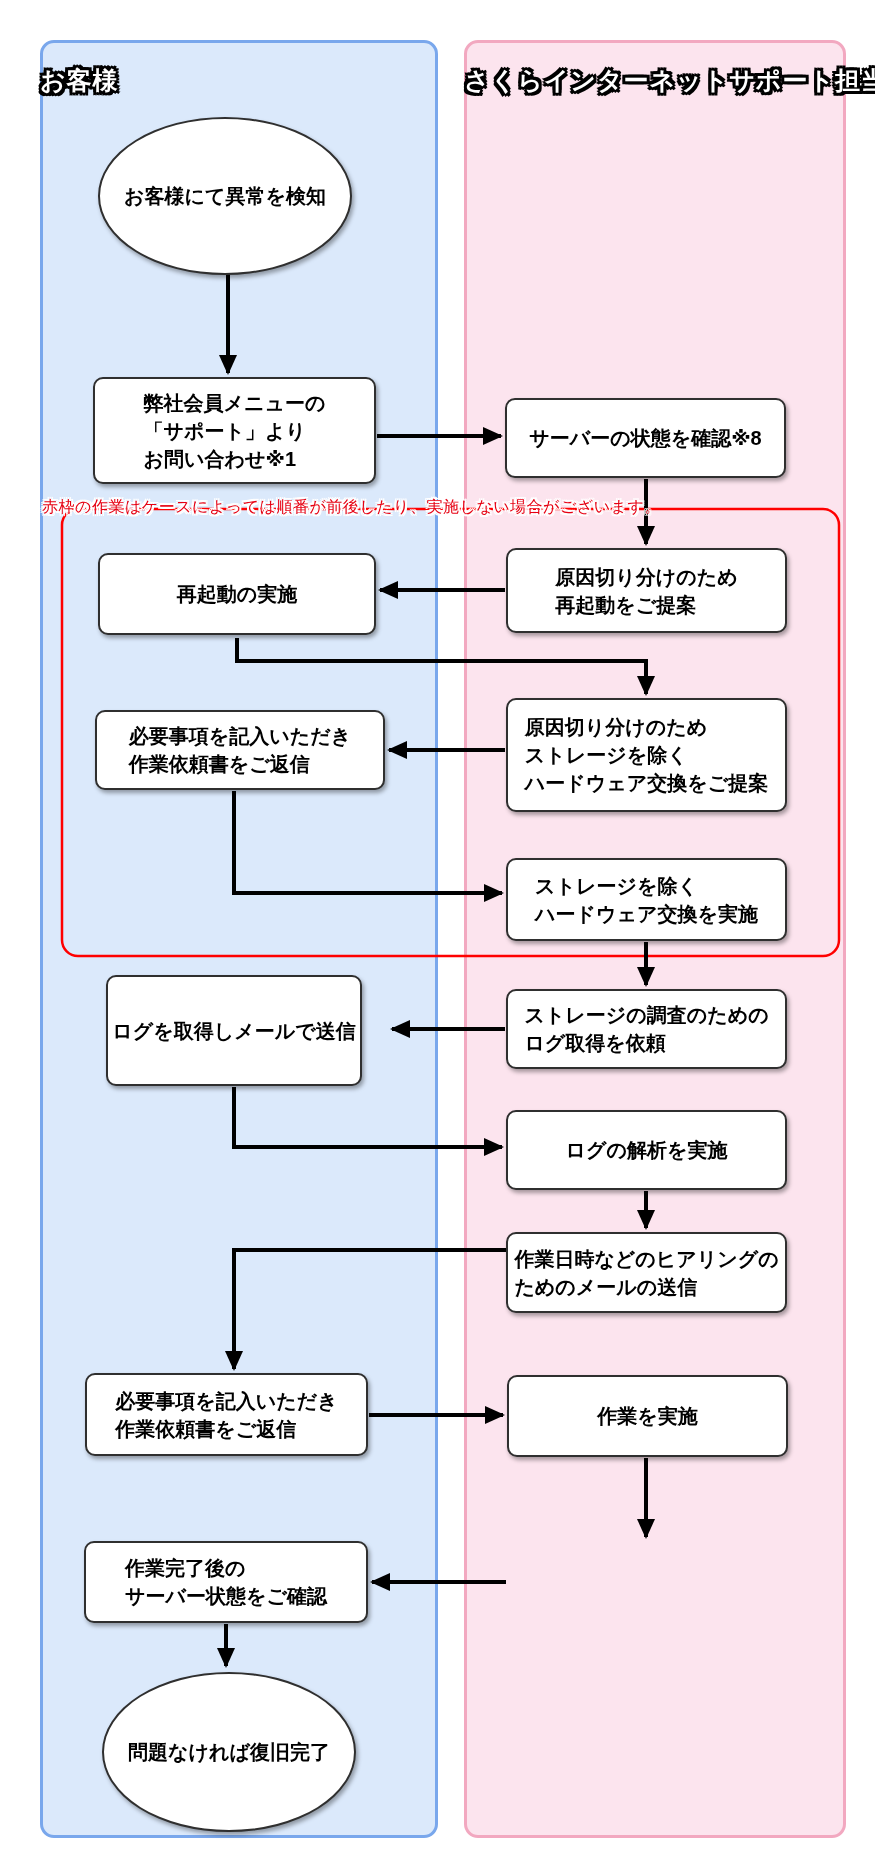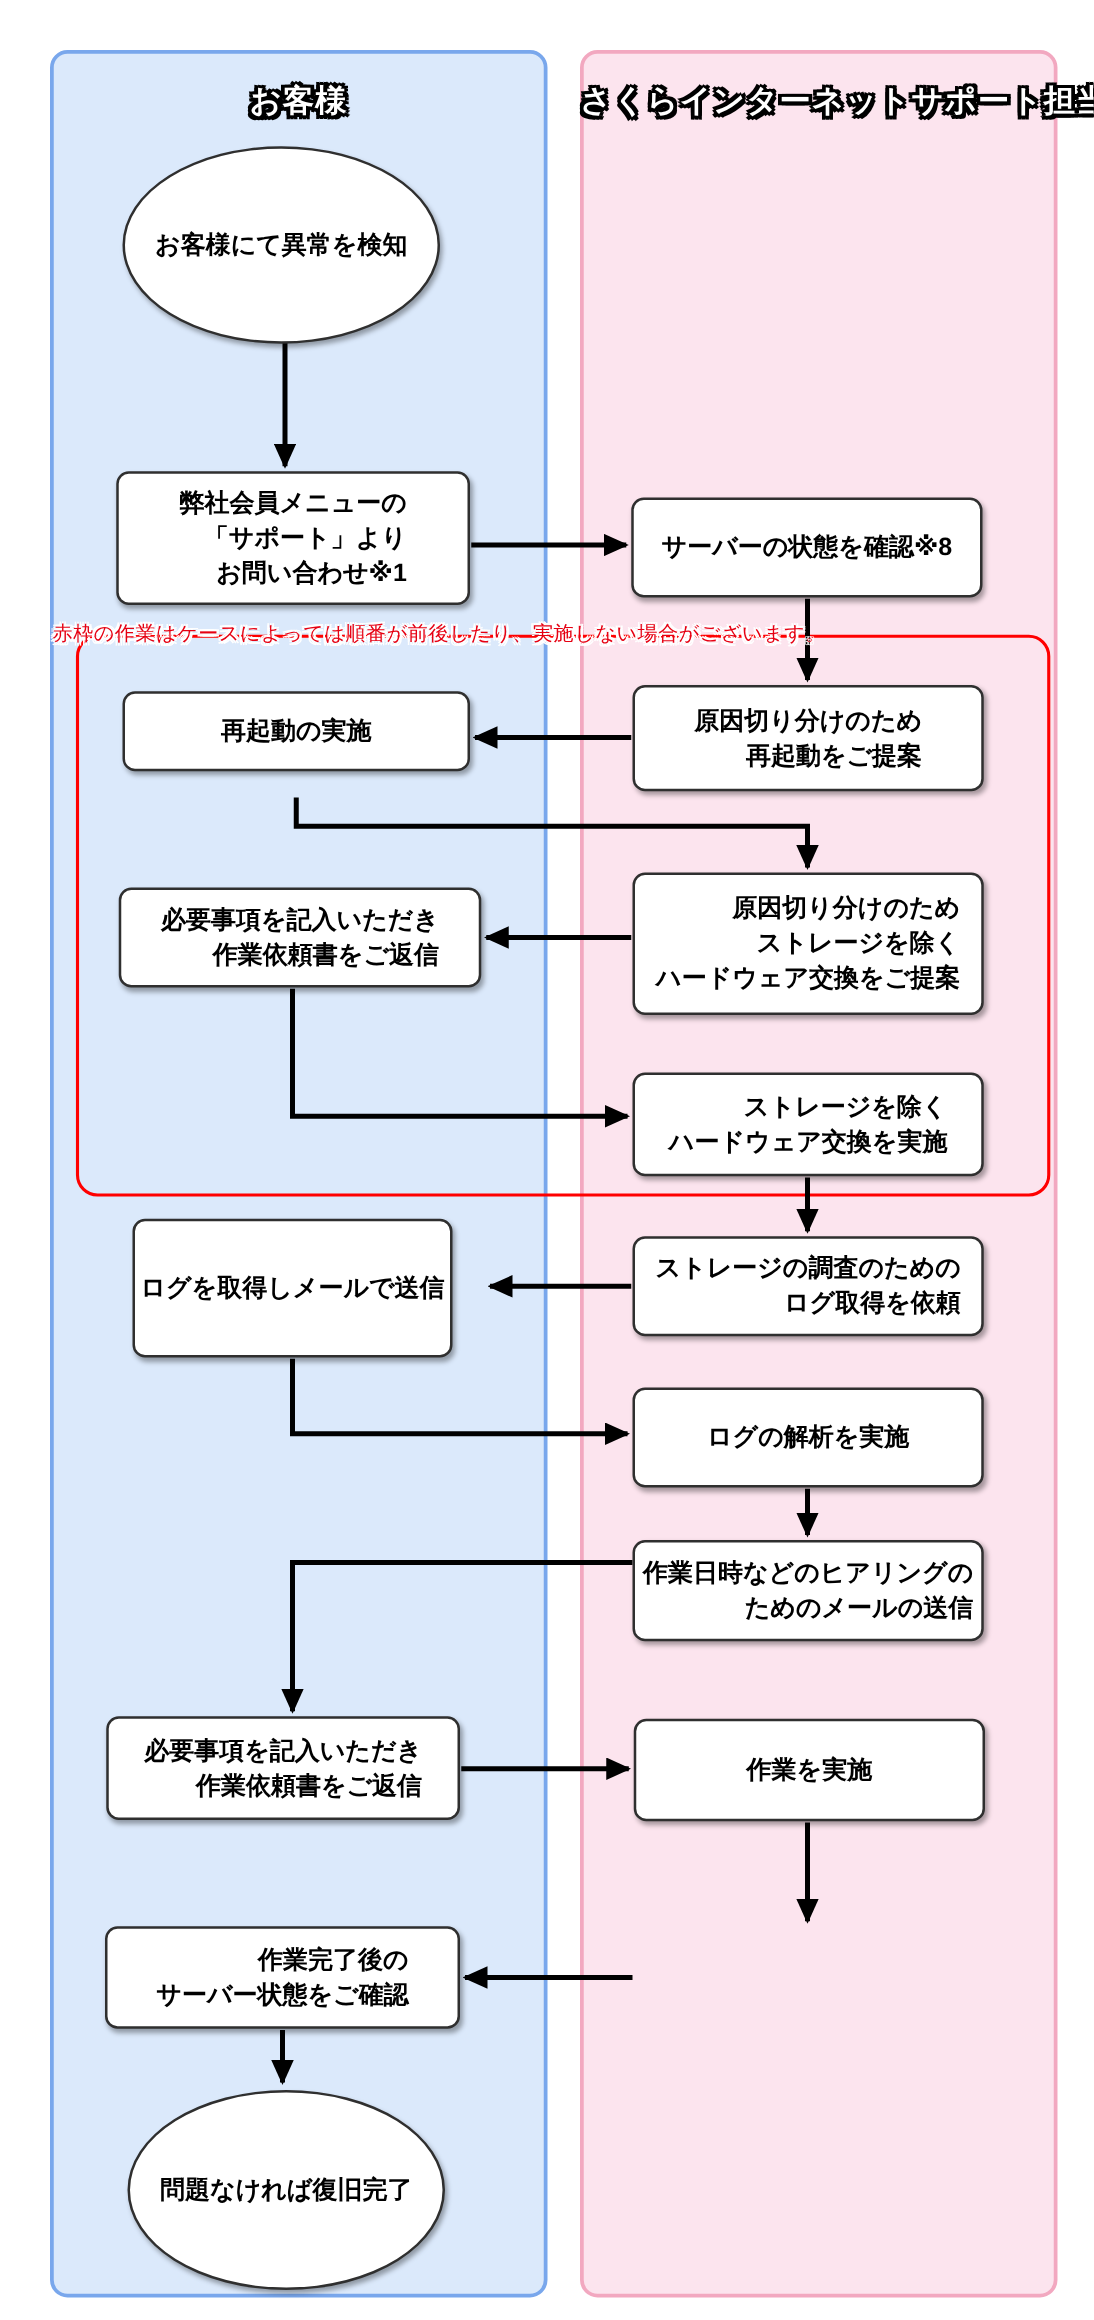--- a/index.html
+++ b/index.html
@@ -6,34 +6,34 @@
   .canvas{
     position:relative;width:875px;height:1856px;background:#ffffff;overflow:hidden;
     font-family:"Liberation Sans","DejaVu Sans",sans-serif;
   }
   .lane{
     position:absolute;top:40px;height:1798px;border-radius:14px;box-sizing:border-box;
   }
   .lane.customer{left:40px;width:398px;background:#dbe9fb;border:3px solid #79a7ec;}
   .lane.support{left:464px;width:382px;background:#fce4ee;border:3px solid #f2a8c0;}
   .lane-title{
-    position:absolute;text-align:center;font-size:25px;font-weight:bold;color:#ffffff;
+    position:absolute;text-align:left;font-size:25px;font-weight:bold;color:#ffffff;
     white-space:nowrap;letter-spacing:1px;
     text-shadow:
       -3px -3px 0 #000, 3px -3px 0 #000, -3px 3px 0 #000, 3px 3px 0 #000,
       -3px 0 0 #000, 3px 0 0 #000, 0 -3px 0 #000, 0 3px 0 #000,
       -2px -2px 0 #000, 2px -2px 0 #000, -2px 2px 0 #000, 2px 2px 0 #000;
   }
   svg.overlay{position:absolute;left:0;top:0;z-index:2;}
   .node{
     position:absolute;z-index:3;box-sizing:border-box;
     background:#ffffff;border:2.5px solid #2f2f2f;border-radius:10px;
     box-shadow:2px 3px 4px rgba(0,0,0,0.35);
     display:flex;align-items:center;justify-content:center;
-    text-align:right;font-size:20px;font-weight:bold;color:#000;
+    text-align:left;font-size:20px;font-weight:bold;color:#000;
     line-height:28px;white-space:pre-line;padding:2px;
   }
   .node.ellipse{border-radius:50%;border-width:2px;}
   .red-note{
     position:absolute;z-index:4;font-size:16px;font-weight:normal;color:#e60012;
     white-space:nowrap;letter-spacing:0.5px;
     text-shadow:
       -2px -2px 0 #fff, 2px -2px 0 #fff, -2px 2px 0 #fff, 2px 2px 0 #fff,
       -2px 0 0 #fff, 2px 0 0 #fff, 0 -2px 0 #fff, 0 2px 0 #fff;
   }
@@ -77,21 +77,21 @@
       <path d="M226,1624 V1666" marker-end="url(#ah)"></path>
     </g>
   </svg>
 
   <div class="red-note" style="left:42px;top:497px">赤枠の作業はケースによっては順番が前後したり、実施しない場合がございます。</div>
 
   <div class="node ellipse" style="left:98px;top:117px;width:254px;height:158px">お客様にて異常を検知</div>
   <div class="node" style="left:93px;top:377px;width:283px;height:107px">弊社会員メニューの
 「サポート」より
 お問い合わせ※1</div>
-  <div class="node" style="left:98px;top:553px;width:278px;height:64px">再起動の実施</div>
+  <div class="node" style="left:98px;top:553px;width:278px;height:82px">再起動の実施</div>
   <div class="node" style="left:95px;top:710px;width:290px;height:80px">必要事項を記入いただき
 作業依頼書をご返信</div>
   <div class="node" style="left:106px;top:975px;width:256px;height:111px">ログを取得しメールで送信</div>
   <div class="node" style="left:85px;top:1373px;width:283px;height:83px">必要事項を記入いただき
 作業依頼書をご返信</div>
   <div class="node" style="left:84px;top:1541px;width:284px;height:82px">作業完了後の
 サーバー状態をご確認</div>
   <div class="node ellipse" style="left:102px;top:1672px;width:254px;height:160px">問題なければ復旧完了</div>
 
   <div class="node" style="left:505px;top:398px;width:281px;height:80px">サーバーの状態を確認※8</div>

